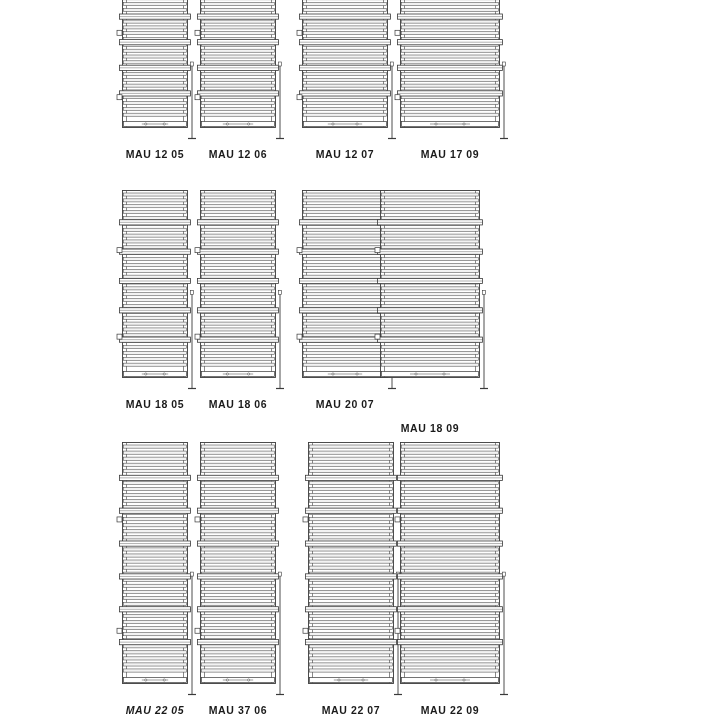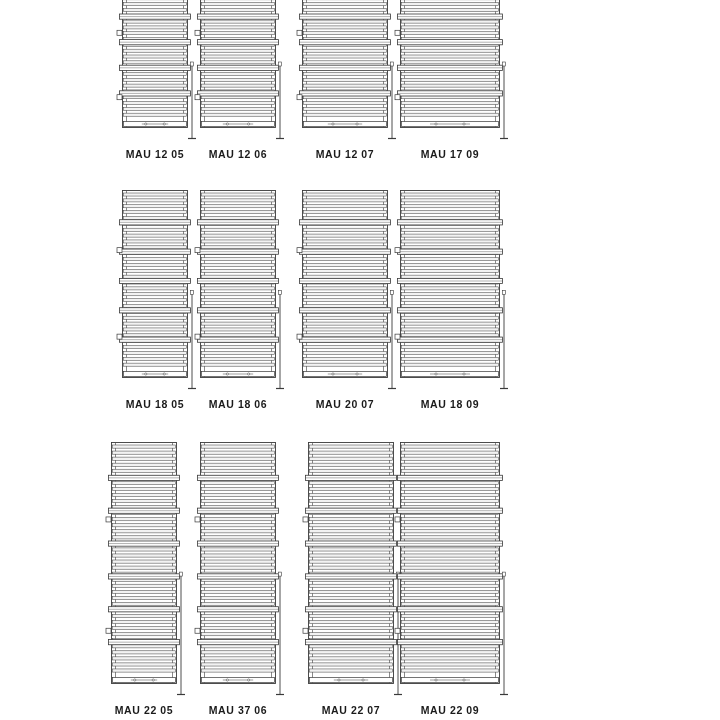--- a/index.html
+++ b/index.html
@@ -424,21 +424,21 @@
             <line x1="39.8" y1="184" x2="74.19999999999999" y2="184" stroke="#3a3a3a" stroke-width="0.5"></line>
             <circle cx="44.959999999999994" cy="184" r="1.1" fill="#ffffff" stroke="#3a3a3a" stroke-width="0.5"></circle>
             <circle cx="69.03999999999999" cy="184" r="1.1" fill="#ffffff" stroke="#3a3a3a" stroke-width="0.5"></circle>
             <line x1="104" y1="103.4" x2="104" y2="198" stroke="#3a3a3a" stroke-width="0.9"></line>
             <line x1="100" y1="198.5" x2="108" y2="198.5" stroke="#3a3a3a" stroke-width="1.2"></line>
             <rect x="102.4" y="100.4" width="3.2" height="4" fill="#ffffff" stroke="#3a3a3a" stroke-width="0.6"></rect>
           </svg>
         </div>
         <div class="label">MAU 20 07</div>
       </div>
-      <div class="cell" style="position: absolute; left: 395px;">
+      <div class="cell" style="position: absolute; left: 375px; gap: 24px;">
         <div class="drawing">
           <svg width="128" height="202" viewBox="0 0 128 202">
             <rect x="14.5" y="0.5" width="99" height="187" fill="#ffffff" stroke="#3a3a3a" stroke-width="0.9"></rect>
             <line x1="18.5" y1="1" x2="18.5" y2="187" stroke="#3a3a3a" stroke-width="0.6"></line>
             <line x1="109.5" y1="1" x2="109.5" y2="187" stroke="#3a3a3a" stroke-width="0.6"></line>
             <rect x="15.5" y="3" width="97" height="3.0506666666666664" fill="#f2f2f2" stroke="#3a3a3a" stroke-width="0.5"></rect>
             <rect x="15.5" y="8.866666666666667" width="97" height="3.0506666666666664" fill="#f2f2f2" stroke="#3a3a3a" stroke-width="0.5"></rect>
             <rect x="15.5" y="14.733333333333333" width="97" height="3.0506666666666664" fill="#f2f2f2" stroke="#3a3a3a" stroke-width="0.5"></rect>
             <rect x="15.5" y="20.599999999999998" width="97" height="3.0506666666666664" fill="#f2f2f2" stroke="#3a3a3a" stroke-width="0.5"></rect>
             <rect x="15.5" y="26.466666666666665" width="97" height="3.0506666666666664" fill="#f2f2f2" stroke="#3a3a3a" stroke-width="0.5"></rect>
@@ -485,21 +485,21 @@
             <circle cx="78" cy="184" r="1.1" fill="#ffffff" stroke="#3a3a3a" stroke-width="0.5"></circle>
             <line x1="118" y1="103.4" x2="118" y2="198" stroke="#3a3a3a" stroke-width="0.9"></line>
             <line x1="114" y1="198.5" x2="122" y2="198.5" stroke="#3a3a3a" stroke-width="1.2"></line>
             <rect x="116.4" y="100.4" width="3.2" height="4" fill="#ffffff" stroke="#3a3a3a" stroke-width="0.6"></rect>
           </svg>
         </div>
         <div class="label">MAU 18 09</div>
       </div>
     </div>
     <div class="row" style="top: 442px;">
-      <div class="cell" style="position: absolute; left: 89px;">
+      <div class="cell" style="position: absolute; left: 100px; font-style: italic;">
         <div class="drawing">
           <svg width="94" height="256" viewBox="0 0 94 256">
             <rect x="14.5" y="0.5" width="65" height="241" fill="#ffffff" stroke="#3a3a3a" stroke-width="0.9"></rect>
             <line x1="18.5" y1="1" x2="18.5" y2="241" stroke="#3a3a3a" stroke-width="0.6"></line>
             <line x1="75.5" y1="1" x2="75.5" y2="241" stroke="#3a3a3a" stroke-width="0.6"></line>
             <rect x="15.5" y="3" width="63" height="3.1473684210526316" fill="#f2f2f2" stroke="#3a3a3a" stroke-width="0.5"></rect>
             <rect x="15.5" y="9.052631578947368" width="63" height="3.1473684210526316" fill="#f2f2f2" stroke="#3a3a3a" stroke-width="0.5"></rect>
             <rect x="15.5" y="15.105263157894736" width="63" height="3.1473684210526316" fill="#f2f2f2" stroke="#3a3a3a" stroke-width="0.5"></rect>
             <rect x="15.5" y="21.157894736842103" width="63" height="3.1473684210526316" fill="#f2f2f2" stroke="#3a3a3a" stroke-width="0.5"></rect>
             <rect x="15.5" y="27.210526315789473" width="63" height="3.1473684210526316" fill="#f2f2f2" stroke="#3a3a3a" stroke-width="0.5"></rect>

